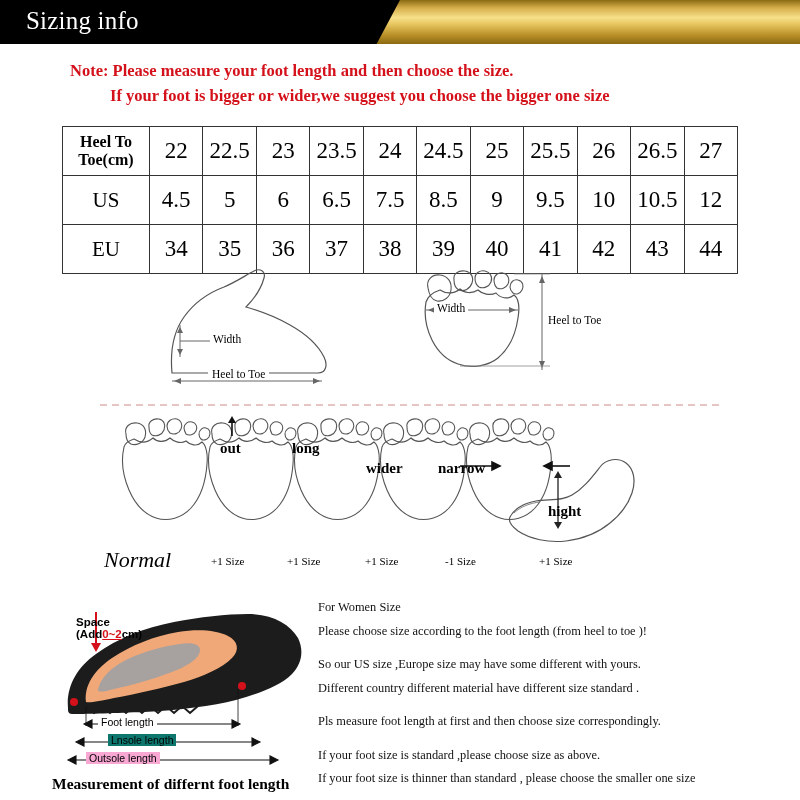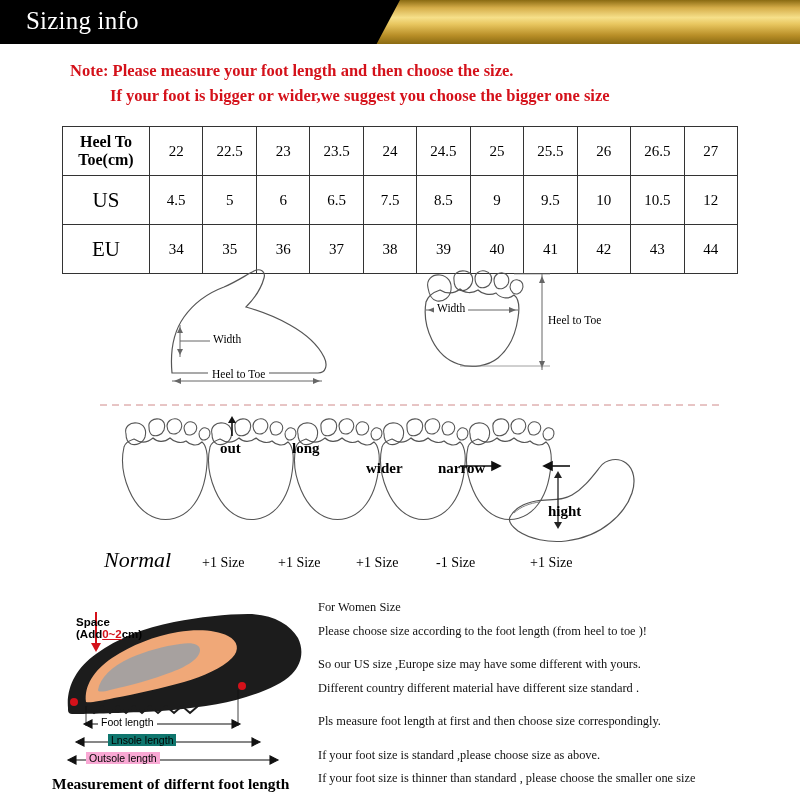--- a/index.html
+++ b/index.html
@@ -67,21 +67,21 @@
     left: 62px; top: 126px;
     width: 676px;
     border-collapse: collapse;
     table-layout: fixed;
   }
   .size-table td {
     border: 1px solid #333333;
     text-align: center;
     vertical-align: middle;
     height: 46px;
-    font-size: 15px;
+    font-size: 23px;
     color: #000000;
     font-family: "Liberation Serif", serif;
   }
   .size-table td.rowhead {
     width: 84px;
     font-size: 21px;
   }
   .size-table td.rowhead.small {
     font-size: 16px;
     font-weight: bold;
@@ -93,23 +93,24 @@
   }
   .lbl {
     position: absolute;
     font-family: "Liberation Serif", serif;
     color: #000;
   }
 
   
   .sz-label {
     position: absolute;
-    font-size: 14px;
-    color: #000;
-    font-family: "Liberation Serif", serif;
+    font-size: 11px;
+    color: #000;
+    font-family: "Liberation Serif", serif;
+    margin-left: 9px;
   }
   .normal-label {
     position: absolute;
     font-size: 22px;
     font-style: italic;
     font-family: "Liberation Serif", serif;
     color: #000;
   }
   .foot-word {
     position: absolute;

